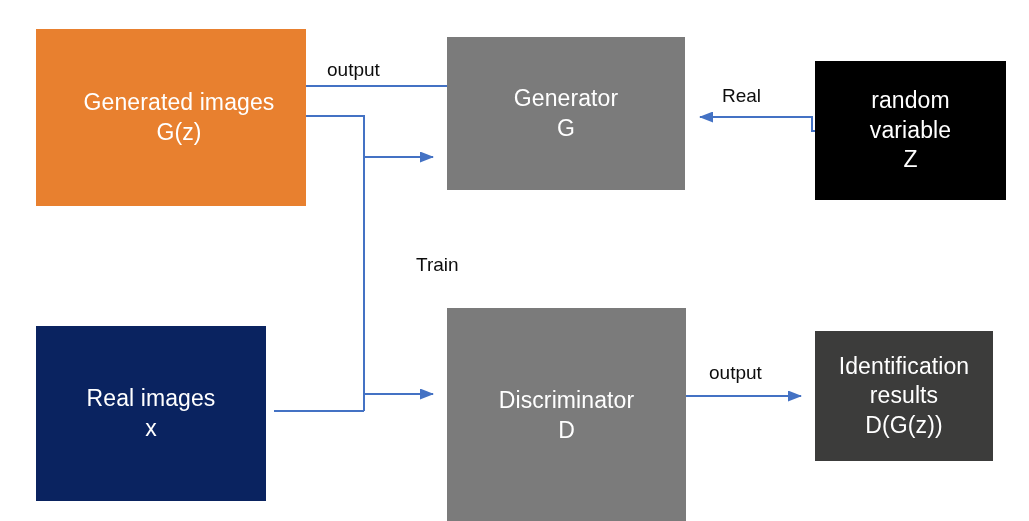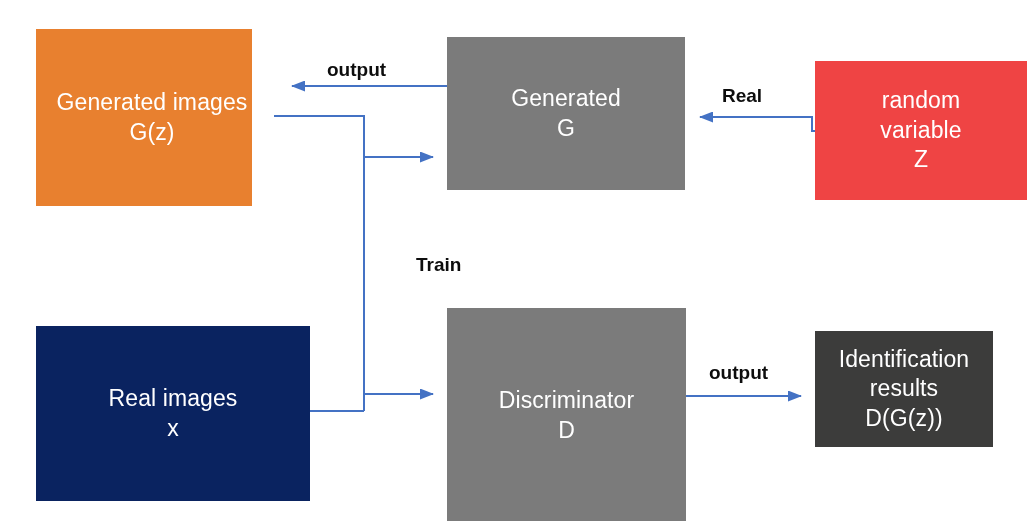--- a/index.html
+++ b/index.html
@@ -24,50 +24,49 @@
     justify-content: center;
     text-align: center;
     color: #ffffff;
     font-size: 23px;
     line-height: 1.28;
     letter-spacing: 0.1px;
     box-sizing: border-box;
     white-space: pre-line;
   }
   .node-generated {
-    left: 36px; top: 29px; width: 216px; height: 177px;
+    left: 36px; top: 29px; width: 270px; height: 177px;
     background: #E8802F;
     padding-left: 16px;
   }
   .node-generator {
     left: 447px; top: 37px; width: 238px; height: 153px;
     background: #7B7B7B;
   }
   .node-random {
-    left: 815px; top: 61px; width: 212px; height: 139px;
-    background: #ef4444;
+    left: 815px; top: 61px; width: 191px; height: 139px;
+    background: #000000;
   }
   .node-real {
-    left: 36px; top: 326px; width: 274px; height: 175px;
+    left: 36px; top: 326px; width: 230px; height: 175px;
     background: #0A2360;
   }
   .node-discriminator {
     left: 447px; top: 308px; width: 239px; height: 215px;
     background: #7B7B7B;
   }
   .node-identification {
-    left: 815px; top: 331px; width: 178px; height: 116px;
+    left: 815px; top: 331px; width: 178px; height: 130px;
     background: #3C3C3B;
   }
   .edge-label {
     position: absolute;
     font-size: 19px;
     color: #0d0d0d;
     white-space: nowrap;
-    font-weight: bold;
   }
   .lbl-output-top   { left: 327px; top: 59px; }
   .lbl-input        { left: 722px; top: 85px; }
   .lbl-train        { left: 372px; top: 254px; margin-left: 44px; }
   .lbl-output-bot   { left: 709px; top: 362px; }
   svg.wires {
     position: absolute;
     left: 0; top: 0;
     width: 1029px;
     height: 521px;
@@ -116,21 +115,21 @@
     </g>
 
     <g>
       <path d="M686,396 L801,396" stroke="#4472C4" stroke-width="2" fill="none" marker-end="url(#arrR)"></path>
     </g>
   </svg>
 
   <div class="node node-generated">Generated images
 G(z)</div>
 
-  <div class="node node-generator">Generated
+  <div class="node node-generator">Generator
 G</div>
 
   <div class="node node-random">random
 variable
 Z</div>
 
   <div class="node node-real">Real images
 x</div>
 
   <div class="node node-discriminator">Discriminator

